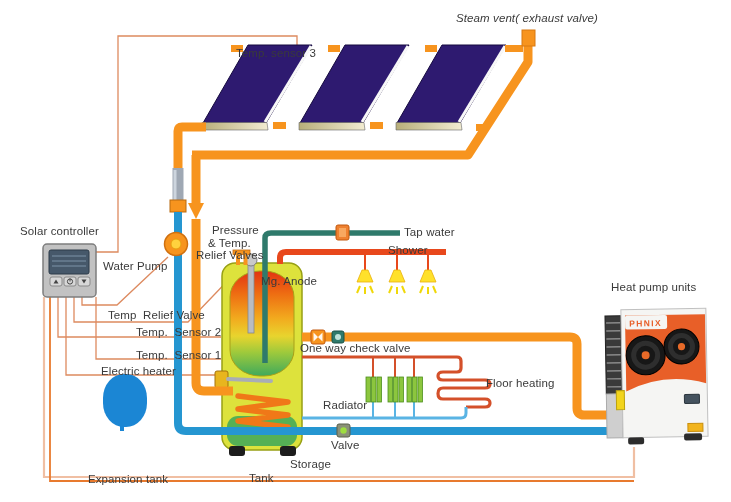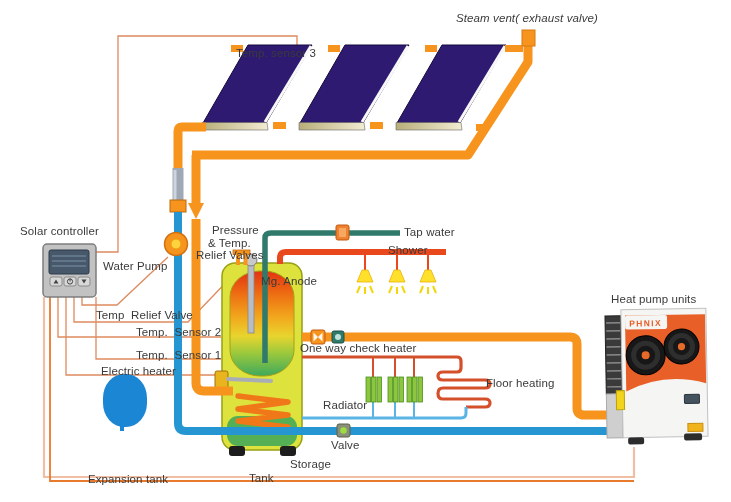--- a/index.html
+++ b/index.html
@@ -238,26 +238,26 @@
       <div class="lbl" style="left: 236px; top: 11px; margin-top: 36px;">Temp. sensor 3</div>
       <div class="lbl" style="left: 456px; top: 12px; font-style: italic;">Steam vent( exhaust valve)</div>
       <div class="lbl" style="left: 20px; top: 225px;">Solar controller</div>
       <div class="lbl" style="left: 103px; top: 260px;">Water Pump</div>
       <div class="lbl" style="left: 212px; top: 224px;">Pressure</div>
       <div class="lbl" style="left: 208px; top: 237px;">&amp; Temp.</div>
       <div class="lbl" style="left: 196px; top: 249px;">Relief Valves</div>
       <div class="lbl" style="left: 261px; top: 236px; margin-top: 39px;">Mg. Anode</div>
       <div class="lbl" style="left: 404px; top: 226px;">Tap water</div>
       <div class="lbl" style="left: 388px; top: 244px;">Shower</div>
-      <div class="lbl" style="left: 96px; top: 309px;">Temp  Relief Valve</div>
+      <div class="lbl" style="left: 96px; top: 309px; padding-left: 12px;">Temp  Relief Valve</div>
       <div class="lbl" style="left: 136px; top: 326px;">Temp.  Sensor 2</div>
       <div class="lbl" style="left: 136px; top: 349px;">Temp.  Sensor 1</div>
       <div class="lbl" style="left: 101px; top: 365px;">Electric heater</div>
       <div class="lbl" style="left: 88px; top: 429px; margin-top: 44px;">Expansion tank</div>
-      <div class="lbl" style="left: 300px; top: 342px;">One way check heater</div>
+      <div class="lbl" style="left: 300px; top: 342px;">One way check valve</div>
       <div class="lbl" style="left: 323px; top: 399px; text-align: center;">Radiator</div>
       <div class="lbl" style="left: 486px; top: 377px;">Floor heating</div>
       <div class="lbl" style="left: 331px; top: 439px;">Valve</div>
       <div class="lbl" style="left: 244px; top: 458px; margin-left: 46px;">Storage</div>
       <div class="lbl" style="left: 249px; top: 472px;">Tank</div>
-      <div class="lbl" style="left: 611px; top: 293px;">Heat pump units</div>
+      <div class="lbl" style="left: 611px; top: 281px;">Heat pump units</div>
     </div>
 </div>
 
 </body></html>

